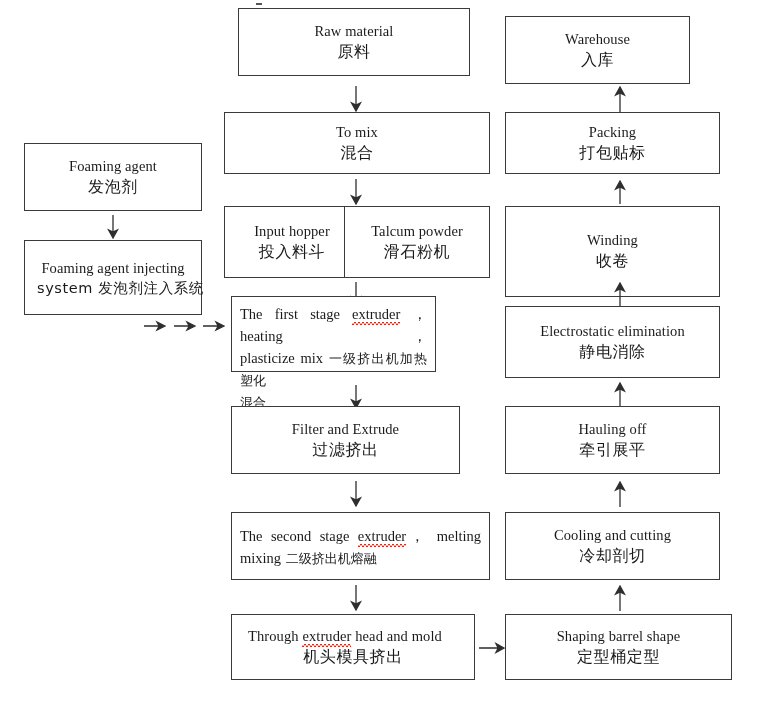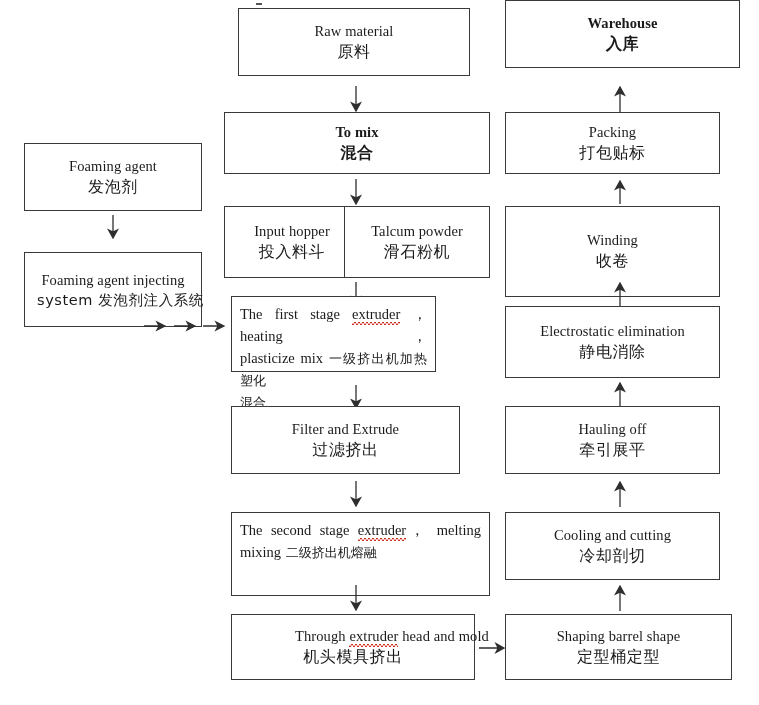--- a/index.html
+++ b/index.html
@@ -72,21 +72,21 @@
   .box.para .run .zhseg {
     font-family: "DejaVu Sans", "Liberation Sans", sans-serif;
     font-size: 13px;
   }
   .box.para .run.j {
     text-align-last: justify;
   }
 
   
   .box.leftline { align-items: stretch; justify-content: center; }
-  .box.leftline .en { text-align: left; padding-left: 4px; margin-left: 47px; }
+  .box.leftline .en { text-align: left; padding-left: 4px; }
 
   
   .sp {
     position: relative;
     white-space: nowrap;
   }
   .sp::after {
     content: "";
     position: absolute;
     left: 0;
@@ -124,21 +124,21 @@
     <span class="en">Raw material</span>
     <span class="zh">原料</span>
   </div>
 
   <div class="arrow" style="left:348px; top:86px;">
     <svg width="16" height="26" viewBox="0 0 16 26">
         <path d="M8 0 L8 20 M8 25 L3.6 17 L8 19.2 L12.4 17 Z" stroke="#2e2e2e" stroke-width="1.3" fill="#2e2e2e"></path>
       </svg>
   </div>
 
-  <div class="box" style="left:224px; top:112px; width:266px; height:62px;font-weight:bold;">
+  <div class="box" style="left:224px; top:112px; width:266px; height:62px;">
     <span class="en">To mix</span>
     <span class="zh">混合</span>
   </div>
 
   <div class="arrow" style="left:348px; top:179px;">
     <svg width="16" height="26" viewBox="0 0 16 26">
         <path d="M8 0 L8 20 M8 25 L3.6 17 L8 19.2 L12.4 17 Z" stroke="#2e2e2e" stroke-width="1.3" fill="#2e2e2e"></path>
       </svg>
   </div>
 
@@ -180,21 +180,21 @@
     <span class="en">Filter and Extrude</span>
     <span class="zh">过滤挤出</span>
   </div>
 
   <div class="arrow" style="left:348px; top:481px;">
     <svg width="16" height="26" viewBox="0 0 16 26">
         <path d="M8 0 L8 20 M8 25 L3.6 17 L8 19.2 L12.4 17 Z" stroke="#2e2e2e" stroke-width="1.3" fill="#2e2e2e"></path>
       </svg>
   </div>
 
-  <div class="box para" style="left:231px; top:512px; width:259px; height:84px; justify-content:flex-start;">
+  <div class="box para" style="left:231px; top:512px; width:259px; height:68px; justify-content:center;">
     <span class="run j">
       <span>The  second  stage  </span><span class="sp">extruder</span><span>，    melting</span>
     </span>
     <span class="run">
       <span>mixing </span><span class="zhseg">二级挤出机熔融</span>
     </span>
   </div>
 
   <div class="arrow" style="left:348px; top:585px;">
     <svg width="16" height="26" viewBox="0 0 16 26">
@@ -206,21 +206,21 @@
     <span class="en"><span>Through </span><span class="sp">extruder</span><span> head and mold</span></span>
     <span class="zh">机头模具挤出</span>
   </div>
 
   <div class="arrow" style="left:479px; top:640px;">
     <svg width="26" height="16" viewBox="0 0 26 16">
         <path d="M0 8 L20 8 M25 8 L17 3.6 L19.2 8 L17 12.4 Z" stroke="#2e2e2e" stroke-width="1.3" fill="#2e2e2e"></path>
       </svg>
   </div>
 
-  <div class="box" style="left:505px; top:0; width:235px; height:68px;font-weight:bold;">
+  <div class="box" style="left:505px; top:16px; width:185px; height:68px;">
     <span class="en">Warehouse</span>
     <span class="zh">入库</span>
   </div>
 
   <div class="arrow" style="left:612px; top:86px;">
     <svg width="16" height="26" viewBox="0 0 16 26">
         <path d="M8 26 L8 6 M8 1 L3.6 9 L8 6.8 L12.4 9 Z" stroke="#2e2e2e" stroke-width="1.3" fill="#2e2e2e"></path>
       </svg>
   </div>
 
@@ -288,21 +288,21 @@
     <span class="en">Foaming agent</span>
     <span class="zh">发泡剂</span>
   </div>
 
   <div class="arrow" style="left:105px; top:215px;">
     <svg width="16" height="24" viewBox="0 0 16 24">
         <path d="M8 0 L8 18 M8 23 L3.6 15 L8 17.2 L12.4 15 Z" stroke="#2e2e2e" stroke-width="1.3" fill="#2e2e2e"></path>
       </svg>
   </div>
 
-  <div class="box" style="left:24px; top:240px; width:178px; height:75px;margin-top:12px;">
+  <div class="box" style="left:24px; top:240px; width:178px; height:75px;">
     <span class="en">Foaming agent injecting</span>
     <span class="zh" style="font-size:14.5px;">system 发泡剂注入系统</span>
   </div>
 
   <div class="arrow" style="left:144px; top:318px;">
     <svg width="22" height="16" viewBox="0 0 22 16">
         <path d="M0 8 L16 8 M21 8 L13 4 L15.2 8 L13 12 Z" stroke="#2e2e2e" stroke-width="1.3" fill="#2e2e2e"></path>
       </svg>
   </div>
   <div class="arrow" style="left:174px; top:318px;">

